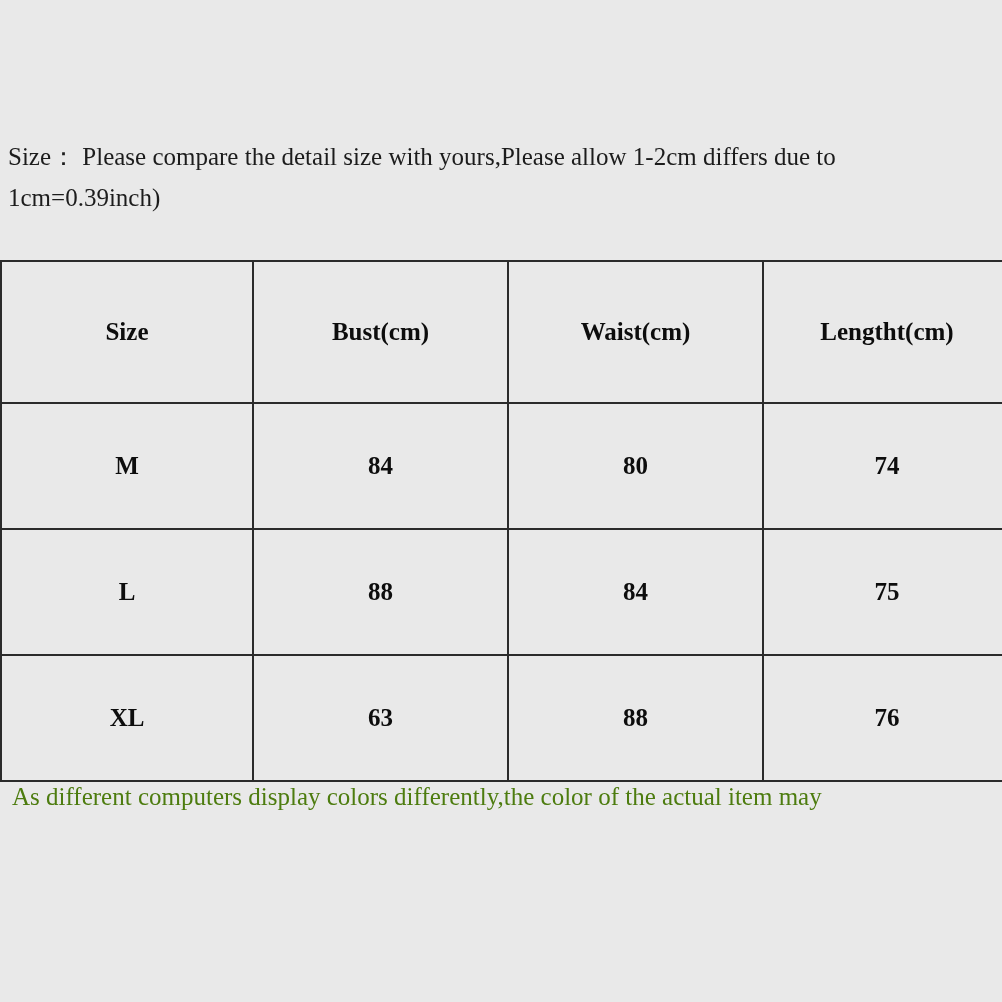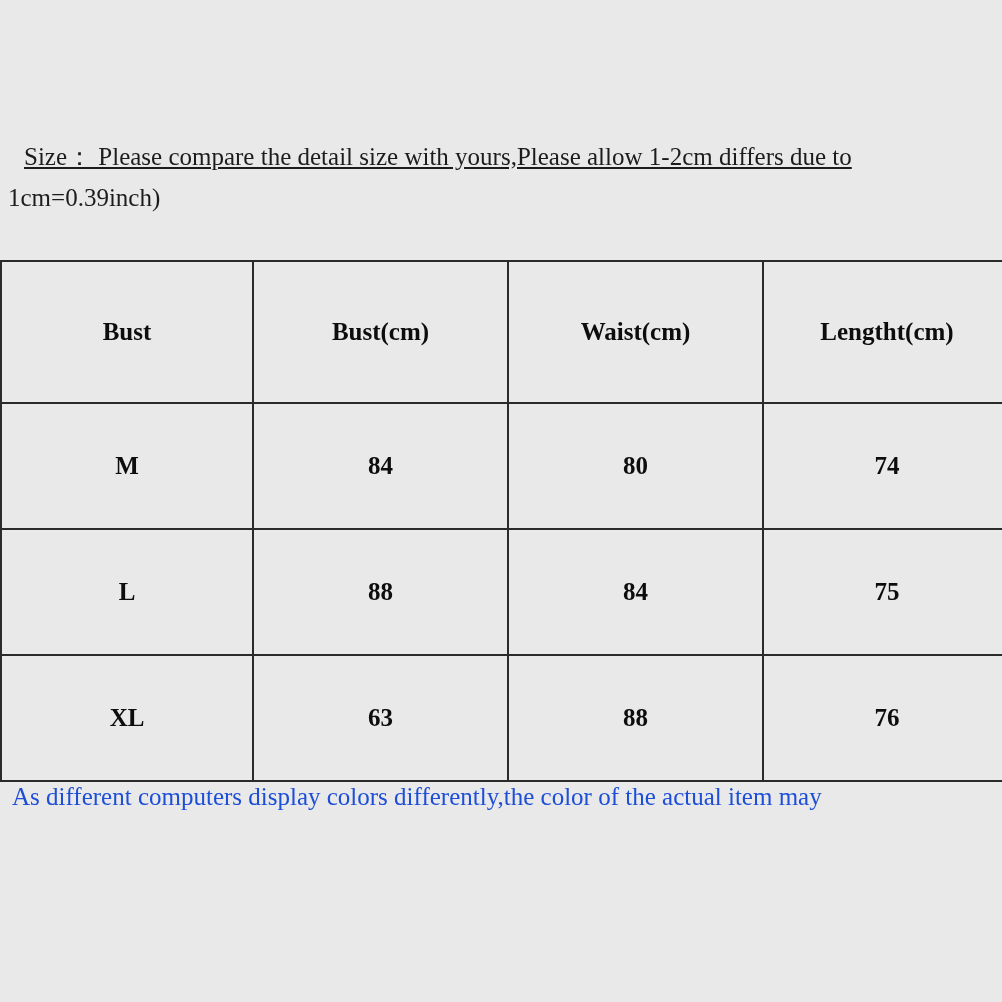--- a/index.html
+++ b/index.html
@@ -27,22 +27,21 @@
     left: 0;
     width: 1002px;
     font-size: 25px;
     line-height: 41px;
     color: #1c1c1c;
     text-align: center;
     white-space: nowrap;
   }
   .top-note .line1 {
     text-align: left;
-    padding-left: 24px;
-    text-decoration: underline;
+    padding-left: 8px;
   }
   .top-note .line2 {
     text-align: center;
     padding-left: 10px;
   }
   .top-note .line3 {
     text-align: left;
     padding-left: 8px;
   }
   .size-table {
@@ -73,40 +72,40 @@
   .col-waist { width: 253px; border-radius: 21px; }
   .col-length { width: 246px; }
   .bottom-note {
     position: absolute;
     top: 775px;
     left: 0;
     width: 950px;
     font-size: 25px;
     line-height: 43px;
     text-align: center;
-    color: #1d4ed8;
+    color: #4d7c0f;
     white-space: nowrap;
   }
   .bottom-note .bline1 { text-align: left; padding-left: 12px; }
   .bottom-note .bline2 { text-align: center; padding-left: 4px; }
 </style>
 </head>
 <body>
 
 <div class="page">
 
   <div class="top-note">
     <div class="line1">Size：  Please compare the detail size with yours,Please allow 1-2cm differs due to</div>
     <div class="line3">1cm=0.39inch)</div>
   </div>
 
   <table class="size-table">
     <thead>
       <tr>
-        <th class="col-size">Bust</th>
+        <th class="col-size">Size</th>
         <th class="col-bust">Bust(cm)</th>
         <th class="col-waist">Waist(cm)</th>
         <th class="col-length">Lengtht(cm)</th>
       </tr>
     </thead>
     <tbody>
       <tr>
         <td>M</td>
         <td>84</td>
         <td>80</td>

